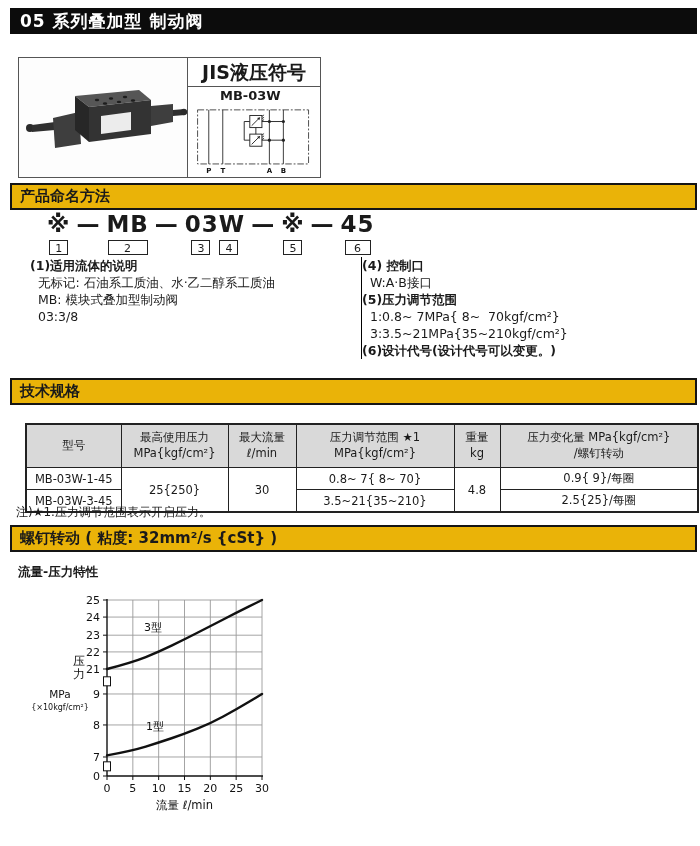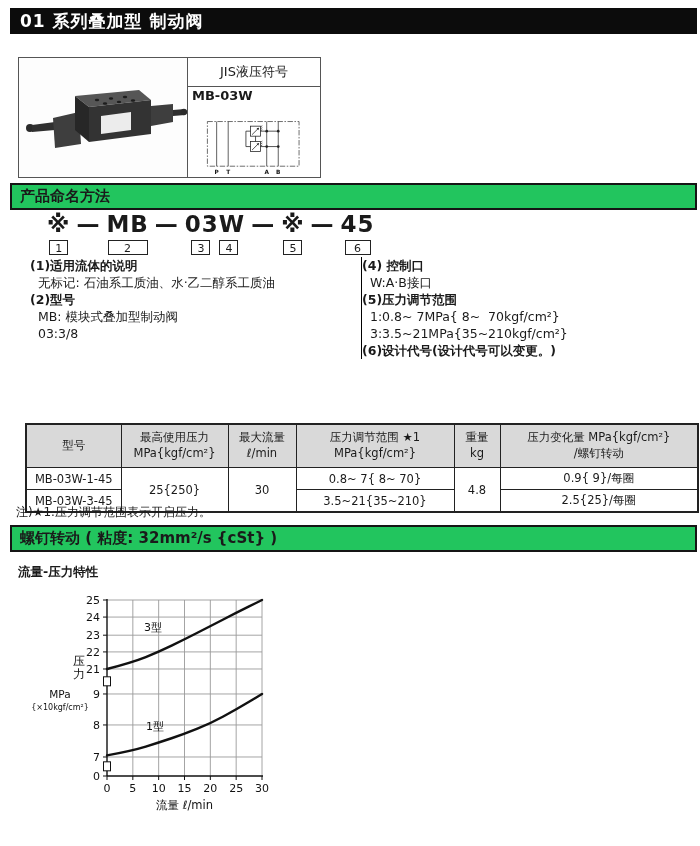--- a/index.html
+++ b/index.html
@@ -5,28 +5,28 @@
   html,body{margin:0;padding:0;background:#ffffff;}
   .page{position:relative;width:700px;height:846px;background:#fff;overflow:hidden;
         font-family:"DejaVu Sans",sans-serif;color:#1a1a1a;}
   .title-bar{position:absolute;left:10px;top:8px;width:687px;height:26px;background:#0c0c0c;
         color:#fff;font-weight:bold;font-size:17px;line-height:26px;padding-left:10px;
         box-sizing:border-box;letter-spacing:1px;}
   .product-box{position:absolute;left:18px;top:57px;width:303px;height:121px;border:1px solid #555;
         display:flex;box-sizing:border-box;background:#fff;}
   .photo{width:168px;height:100%;}
   .symbol-panel{flex:1;border-left:1px solid #555;display:flex;flex-direction:column;min-width:0;}
-  .symbol-header{height:28px;line-height:28px;text-align:center;font-weight:normal;font-size:13px;
+  .symbol-header{height:28px;line-height:28px;text-align:center;font-weight:bold;font-size:19px;
         border-bottom:1px solid #555;}
-  .symbol-model{font-weight:bold;font-size:13px;padding:1px 0 16px 4px;height:16px;}
+  .symbol-model{font-weight:bold;font-size:13px;padding:1px 0 4px 4px;height:16px;margin-left:28px;}
   .symbol-svg{width:100%;flex:1;}
 
   .section-header{position:absolute;left:10px;width:687px;height:27px;border:2px solid #151515;
         box-sizing:border-box;font-weight:bold;font-size:15px;line-height:22px;padding-left:8px;
-        background:#22c55e;}
+        background:#eab308;}
   #sec-naming{top:183px}
   #sec-specs{top:378px}
   #sec-perf{top:525px}
 
   .code-row{position:absolute;left:44px;top:212px;display:flex;align-items:flex-start;}
   .seg{display:flex;flex-direction:column;align-items:center;margin:0 3px;}
   .seg-text{font-weight:bold;font-size:23px;line-height:25px;letter-spacing:1px;}
   .seg-boxes{display:flex;gap:9px;margin-top:3px;}
   .num-box{min-width:19px;height:15px;border:1.5px solid #222;font-size:11px;line-height:15px;
         text-align:center;padding:0 1px;box-sizing:border-box;}
@@ -48,21 +48,21 @@
   .note{position:absolute;left:16px;top:504px;font-size:12px;}
   .chart-subtitle{position:absolute;left:18px;top:564px;font-size:12.5px;font-weight:bold;}
   #chart{position:absolute;left:20px;top:585px;}
   svg text{font-family:"DejaVu Sans",sans-serif;}
 </style>
 </head>
 <body>
 
 <div class="page">
 
-  <div class="title-bar">01 系列叠加型 制动阀</div>
+  <div class="title-bar">05 系列叠加型 制动阀</div>
 
   <div class="product-box">
     <div class="photo">
       <svg viewBox="0 0 168 119" width="168" height="119">
         <rect x="0" y="0" width="168" height="119" fill="#fdfdfd"></rect>
         <circle cx="11" cy="70" r="4" fill="#2b2b2b"></circle>
         <polygon points="13,67 36,64 36,72 13,74" fill="#303030"></polygon>
         <polygon points="34,60 60,54 62,86 36,90" fill="#3e3e3e"></polygon>
         <polygon points="56,38 120,32 132,42 70,49" fill="#565656"></polygon>
         <polygon points="70,49 132,42 132,76 70,84" fill="#333333"></polygon>
@@ -152,24 +152,25 @@
         <span class="seg-text">—</span>
       </div>
       <div class="seg">
         <span class="seg-text">45</span>
         <span class="seg-boxes">
           <span class="num-box">6</span>
         </span>
       </div>
     </div>
   <div class="naming-cols">
-    <div class="ncol ncol-left" id="naming-left"><div class="nline nline-bold">(1)适用流体的说明</div><div class="nline">  无标记: 石油系工质油、水·乙二醇系工质油</div><div class="nline nline-bold">(2)型号</div><div class="nline">  MB: 模块式叠加型制动阀</div><div class="nline">  03:3/8</div></div>
+    <div class="ncol ncol-left" id="naming-left"><div class="nline nline-bold">(1)适用流体的说明</div><div class="nline">  无标记: 石油系工质油、水·乙二醇系工质油</div><div class="nline">  MB: 模块式叠加型制动阀</div><div class="nline">  03:3/8</div></div>
     <div class="ncol ncol-right" id="naming-right"><div class="nline nline-bold">(4) 控制口</div><div class="nline">  W:A·B接口</div><div class="nline nline-bold">(5)压力调节范围</div><div class="nline">  1:0.8~ 7MPa{ 8~  70kgf/cm²}</div><div class="nline">  3:3.5~21MPa{35~210kgf/cm²}</div><div class="nline nline-bold">(6)设计代号(设计代号可以变更。)</div></div>
   </div>
 
+  <div class="section-header" id="sec-specs">技术规格</div>
   <table id="spec-table">
       <colgroup>
         <col style="width: 95px;">
         <col style="width: 107px;">
         <col style="width: 68px;">
         <col style="width: 158px;">
         <col style="width: 46px;">
         <col style="width: 198px;">
       </colgroup>
       <thead>

